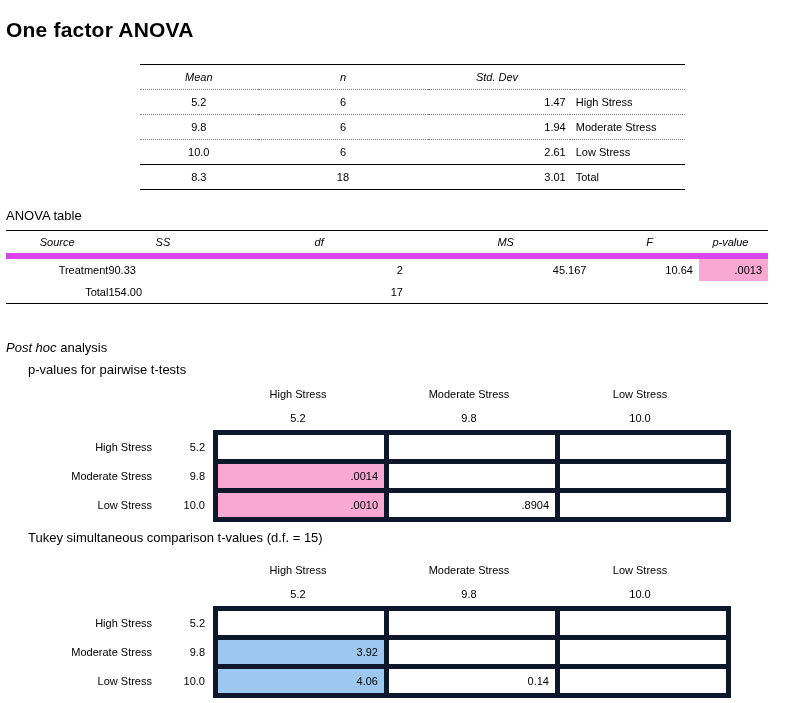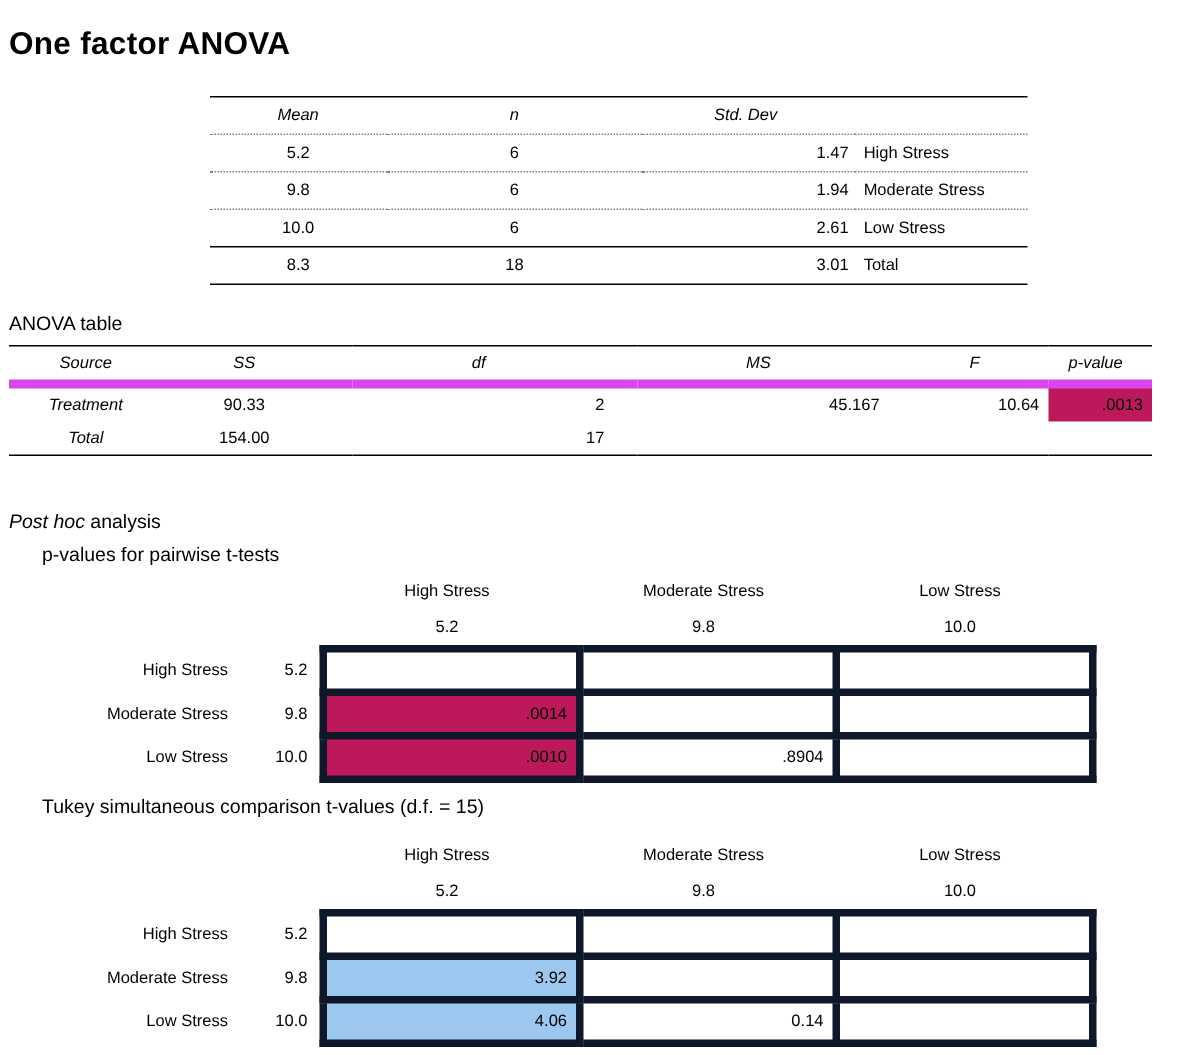--- a/index.html
+++ b/index.html
@@ -92,27 +92,27 @@
   }
   .anova-head td {
     border-top: 1px solid #000;
     border-bottom: 6px solid #d946ef;
     font-style: italic;
     text-align: center;
   }
   .anova-last td {
     border-bottom: 1px solid #000;
   }
-  .a-source { width: 110px; text-align: center; font-style: italic; }
-  .a-ss     { width: 120px; text-align: center; padding-right: 18px; }
+  .a-source { width: 110px; text-align: right; }
+  .a-ss     { width: 120px; text-align: left; padding-right: 18px; }
   .a-df     { width: 190px; text-align: right; padding-right: 22px; }
   .a-ms     { width: 180px; text-align: right; padding-right: 20px; }
   .a-f      { width: 95px;  text-align: right; padding-right: 6px; }
   .a-p      { width: 67px;  text-align: right; padding-right: 6px; }
-  .hl-yellow { background: #be185d; }
+  .hl-yellow { background: #f9a8d4; }
   .hl-blue   { background: #9cc8f0; margin-left: 16px; }
 
   
   .posthoc-title {
     position: absolute;
     left: 6px;
     top: 340px;
   }
   .posthoc-sub {
     position: absolute;

